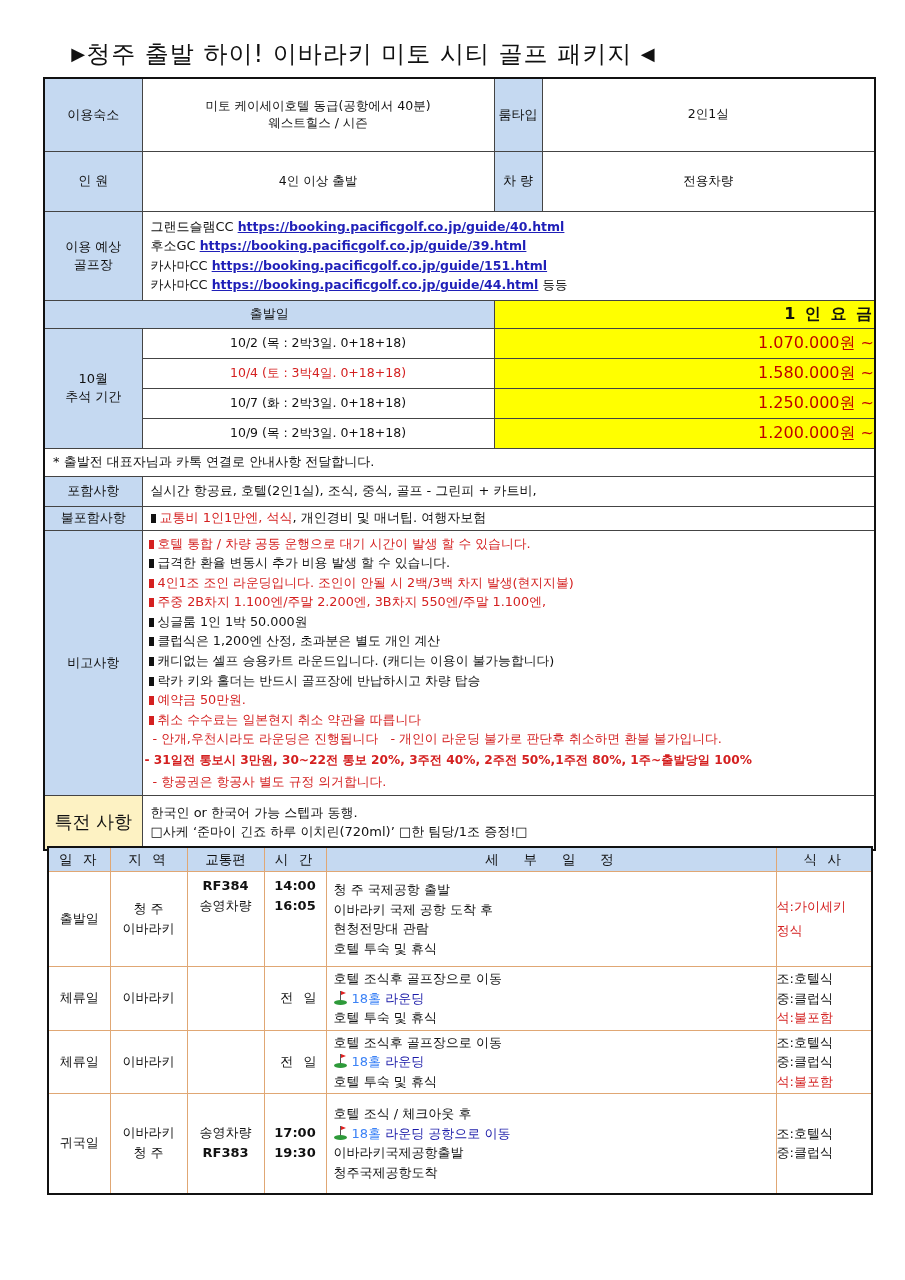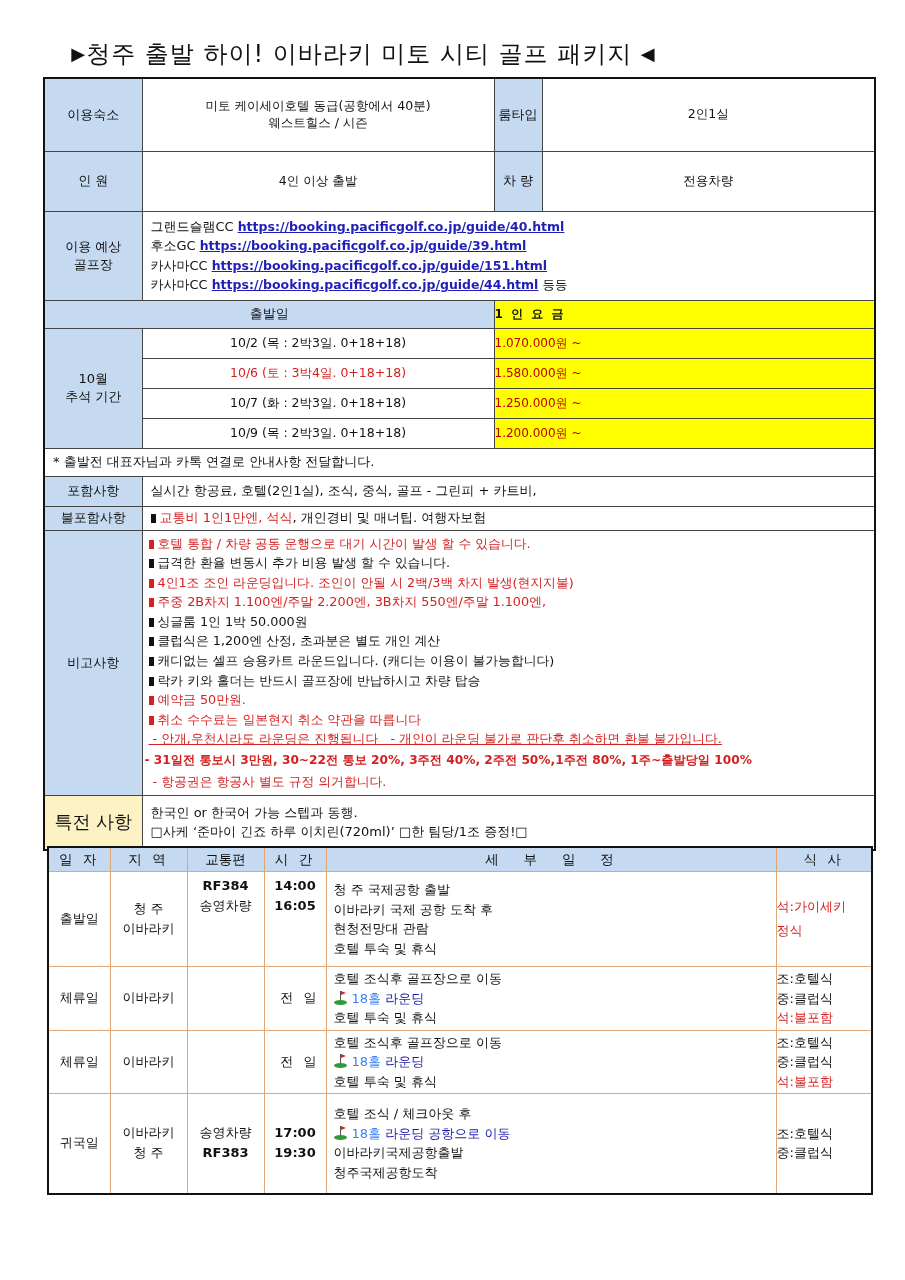--- a/index.html
+++ b/index.html
@@ -9,21 +9,21 @@
          font-size:24px;font-weight:normal;letter-spacing:1px;}
   .title .tri{font-size:18px;vertical-align:2px;}
   table{border-collapse:collapse;position:absolute;table-layout:fixed;}
   td{padding:0;vertical-align:middle;}
   
   #info{left:43px;top:77px;width:831px;border:2px solid #111;font-size:12.5px;}
   #info td{border:1px solid #444;}
   .lbl{background:#c5d9f1;text-align:center;font-size:13px;}
   .lbl-yellow{background:#fdf2c3;text-align:center;font-size:18px;}
   .center{text-align:center;}
-  .yellow{background:#ffff00;text-align:left;color:#c00000;font-size:12px;}
+  .yellow{background:#ffff00;text-align:right;color:#c00000;font-size:16px;}
   .red{color:#d42020;}
   .blue{color:#1a1aa8;}
   .pink{color:#3b82f6;}
   .link{color:#1f1fb8;text-decoration:underline;font-weight:bold;font-size:12.5px;}
   .golf-lines{padding:4px 8px !important;line-height:19.5px;}
   .golf-name{font-size:13px;}
   .notes{padding:3px 6px !important;line-height:19.6px;font-size:12.8px;}
   .bullet{display:inline-block;width:5px;height:9px;margin-right:4px;vertical-align:-1px;}
   .b-red{background:#d42020;}
   .b-black{background:#111;}
@@ -93,21 +93,21 @@
   </tr>
   <tr style="height:30px">
     <td rowspan="4" class="lbl">
       <div>10월</div>
       <div>추석 기간</div>
     </td>
     <td class="center">10/2 (목 : 2박3일. 0+18+18)</td>
     <td colspan="2" class="yellow">1.070.000원 ~</td>
   </tr>
   <tr style="height:30px">
-    <td class="center red">10/6 (토 : 3박4일. 0+18+18)</td>
+    <td class="center red">10/4 (토 : 3박4일. 0+18+18)</td>
     <td colspan="2" class="yellow">1.580.000원 ~</td>
   </tr>
   <tr style="height:30px">
     <td class="center">10/7 (화 : 2박3일. 0+18+18)</td>
     <td colspan="2" class="yellow">1.250.000원 ~</td>
   </tr>
   <tr style="height:30px">
     <td class="center">10/9 (목 : 2박3일. 0+18+18)</td>
     <td colspan="2" class="yellow">1.200.000원 ~</td>
   </tr>
@@ -128,21 +128,21 @@
       <div class="note-red"><span class="bullet b-red"></span><span>호텔 통합 / 차량 공동 운행으로 대기 시간이 발생 할 수 있습니다.</span></div>
       <div class="note-black"><span class="bullet b-black"></span><span>급격한 환율 변동시 추가 비용 발생 할 수 있습니다.</span></div>
       <div class="note-red"><span class="bullet b-red"></span><span>4인1조 조인 라운딩입니다. 조인이 안될 시 2백/3백 차지 발생(현지지불)</span></div>
       <div class="note-red"><span class="bullet b-red"></span><span>주중 2B차지 1.100엔/주말 2.200엔, 3B차지 550엔/주말 1.100엔,</span></div>
       <div class="note-black"><span class="bullet b-black"></span><span>싱글룸 1인 1박 50.000원</span></div>
       <div class="note-black"><span class="bullet b-black"></span><span>클럽식은 1,200엔 산정, 초과분은 별도 개인 계산</span></div>
       <div class="note-black"><span class="bullet b-black"></span><span>캐디없는 셀프 승용카트 라운드입니다. (캐디는 이용이 불가능합니다)</span></div>
       <div class="note-black"><span class="bullet b-black"></span><span>락카 키와 홀더는 반드시 골프장에 반납하시고 차량 탑승</span></div>
       <div class="note-red"><span class="bullet b-red"></span><span>예약금   50만원.</span></div>
       <div class="note-red"><span class="bullet b-red"></span><span>취소 수수료는 일본현지 취소 약관을 따릅니다</span></div>
-      <div class="note-red" style="white-space:pre;text-decoration:underline;"><span> - 안개,우천시라도 라운딩은 진행됩니다   - 개인이 라운딩 불가로 판단후 취소하면 환불 불가입니다.</span></div>
+      <div class="note-red" style="white-space:pre;"><span> - 안개,우천시라도 라운딩은 진행됩니다   - 개인이 라운딩 불가로 판단후 취소하면 환불 불가입니다.</span></div>
       <div class="note-red" style="font-size:12.2px;font-weight:bold;margin-left:-4px;line-height:23px;"><span>- 31일전 통보시 3만원, 30~22전 통보 20%, 3주전 40%, 2주전 50%,1주전 80%, 1주~출발당일 100%</span></div>
       <div class="note-red" style="white-space:pre;"><span> - 항공권은 항공사 별도 규정 의거합니다.</span></div>
     </td>
   </tr>
   <tr style="height:55px">
     <td class="lbl-yellow">특전 사항</td>
     <td colspan="3" class="left-pad" style="font-size:13px;line-height:19px;">
       <div>한국인 or 한국어 가능 스텝과 동행.</div>
       <div>□사케 ‘준마이 긴죠 하루 이치린(720ml)’ □한 팀당/1조  증정!□</div>
     </td>

